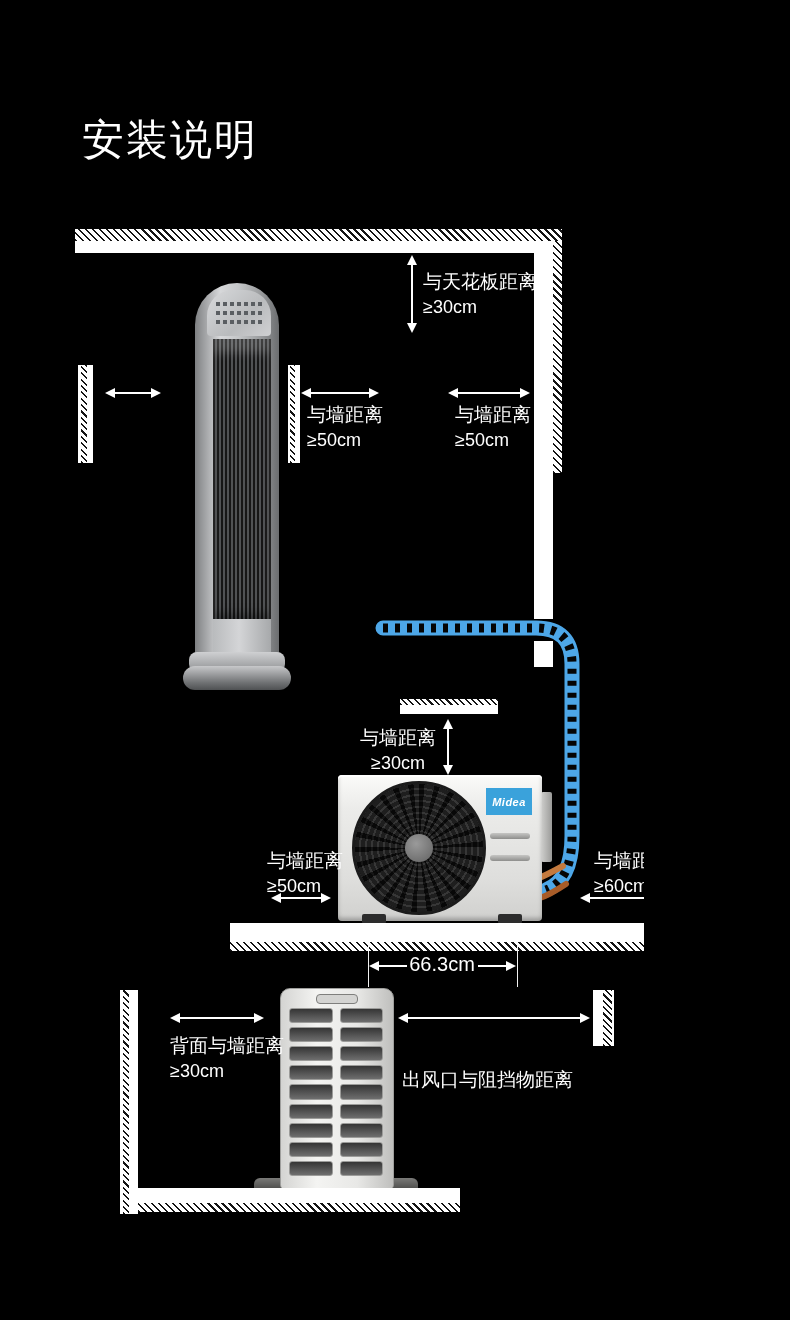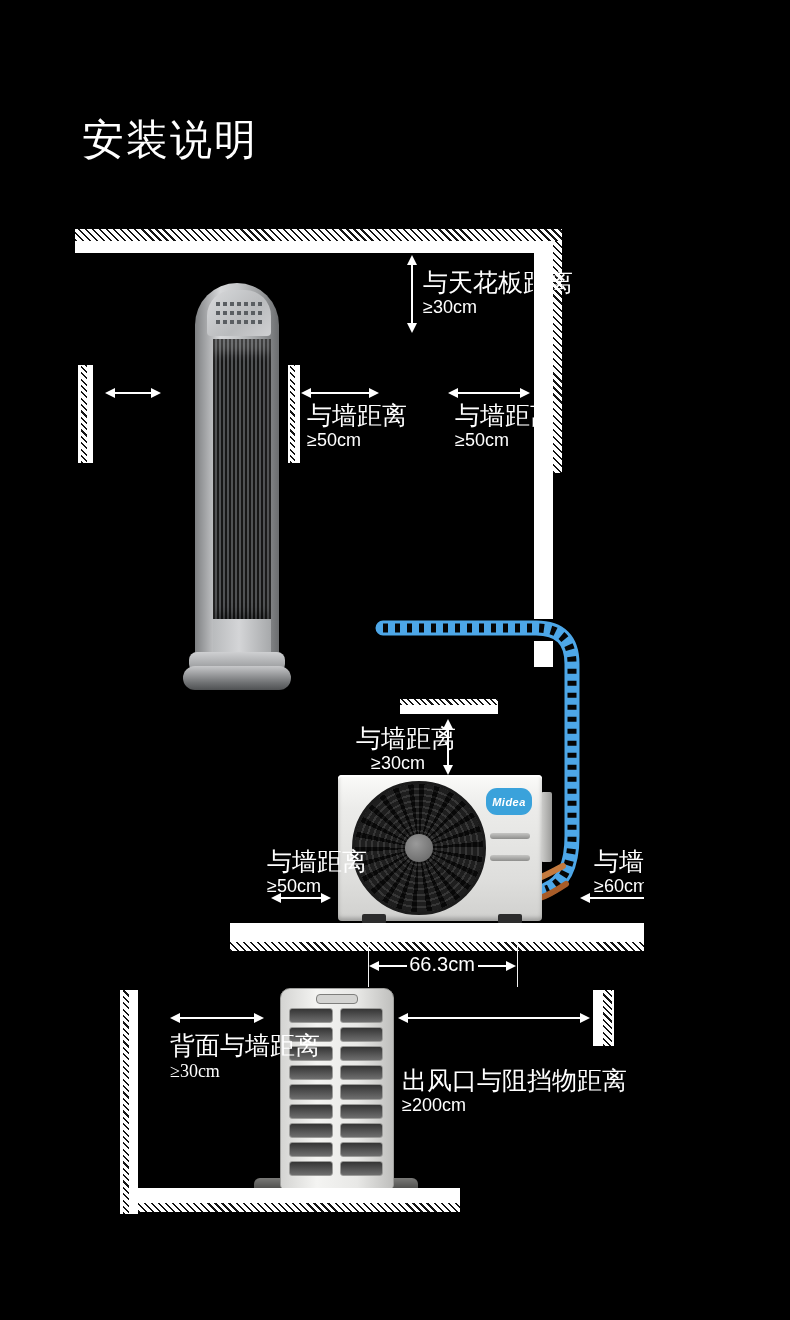--- a/index.html
+++ b/index.html
@@ -6,21 +6,21 @@
   #canvas{position:relative;width:644px;height:1320px;background:#000;overflow:hidden;
           font-family:"Liberation Sans","DejaVu Sans",sans-serif;color:#fff;}
   .abs{position:absolute;}
   .white{background:#fff;}
   .hatch{background-color:#fff;
          background-image:repeating-linear-gradient(45deg,rgba(0,0,0,.92) 0 1.6px,transparent 1.6px 5px);}
   .hatch-strip{position:absolute;top:0;bottom:0;
          background-image:repeating-linear-gradient(45deg,rgba(0,0,0,.92) 0 1.6px,transparent 1.6px 4.5px);}
   
   .lbl{position:absolute;color:#fff;white-space:nowrap;}
-  .lbl .l1{font-size:25px;line-height:24px;}
+  .lbl .l1{font-size:19px;line-height:24px;}
   .lbl .l2{font-size:18px;line-height:26px;}
   .center{text-align:center;}
   
   .ah{position:absolute;height:2px;background:#fff;}
   .ah::before,.ah::after{content:"";position:absolute;width:0;height:0;top:-4px;}
   .ah::before{left:-2px;border-top:5px solid transparent;border-bottom:5px solid transparent;border-right:10px solid #fff;}
   .ah::after{right:-2px;border-top:5px solid transparent;border-bottom:5px solid transparent;border-left:10px solid #fff;}
   .ah.no-left::before{display:none;}
   .ah.no-right::after{display:none;}
   .av{position:absolute;width:2px;background:#fff;}
@@ -48,21 +48,21 @@
   #outdoor{left:338px;top:775px;width:204px;height:146px;border-radius:4px;
          background:linear-gradient(180deg,#fbfbf9,#ececea 22%,#dededc 72%,#d0d0ce);
          box-shadow:inset 0 2px 0 #fff, inset 0 -3px 4px rgba(0,0,0,.25);}
   #fan{position:absolute;left:14px;top:6px;width:128px;height:128px;border-radius:50%;
          border:3px solid #1b1b1b;
          background:repeating-radial-gradient(circle at 50% 50%, #111 0 4px, #2f2f2f 4px 6px);}
   #fan-blades{position:absolute;left:0;top:0;width:128px;height:128px;border-radius:50%;
          background:repeating-conic-gradient(rgba(0,0,0,.55) 0deg 5deg, rgba(90,90,90,.18) 5deg 14deg);}
   #fan-hub{position:absolute;left:50px;top:50px;width:28px;height:28px;border-radius:50%;
          background:radial-gradient(circle at 40% 35%,#9a9a9a,#616161);}
-  #midea-logo{position:absolute;left:148px;top:13px;width:46px;height:27px;border-radius:11px;
+  #midea-logo{position:absolute;left:148px;top:13px;width:46px;height:27px;border-radius:0;
          background:#3aa2db;color:#fff;font-style:italic;font-size:11px;font-weight:bold;
          display:flex;align-items:center;justify-content:center;letter-spacing:.5px;}
   .vent{position:absolute;left:152px;width:40px;height:6px;border-radius:3px;
          background:linear-gradient(180deg,#c6c6c4,#8e8e8c);}
   .foot{position:absolute;top:139px;width:24px;height:10px;background:#2c2c2c;border-radius:2px;}
   #side-tab{left:541px;top:792px;width:11px;height:70px;border-radius:2px;
          background:linear-gradient(90deg,#cfcfcd,#9b9b99);}
   
   #rear{left:280px;top:988px;width:112px;height:200px;border-radius:10px 10px 5px 5px;
          background:linear-gradient(90deg,#d4d4d2,#f4f4f2 32%,#e8e8e6 68%,#bfbfbd);
@@ -213,25 +213,24 @@
         <div class="slot"></div>
       <div class="slot"></div>
         <div class="slot"></div>
     </div>
   </div>
 
   <div class="abs white" style="left:138px;top:1188px;width:322px;height:15px;"></div>
   <div class="abs hatch" style="left:138px;top:1203px;width:322px;height:9px;"></div>
 
   <div class="ah" style="left:172px;top:1017px;width:90px;"></div>
-  <div class="lbl" style="left:170px;top:1034px;font-family:Liberation Serif, serif;">
+  <div class="lbl" style="left:170px;top:1034px;">
     <div class="l1">背面与墙距离</div>
     <div class="l2">≥30cm</div>
   </div>
 
   <div class="ah" style="left:400px;top:1017px;width:188px;"></div>
   <div class="lbl" style="left:402px;top:1068px;">
     <div class="l1">出风口与阻挡物距离</div>
-    <div class="l2">≥200cm</div>
   </div>
 
 
 </div>
 
 </body></html>

